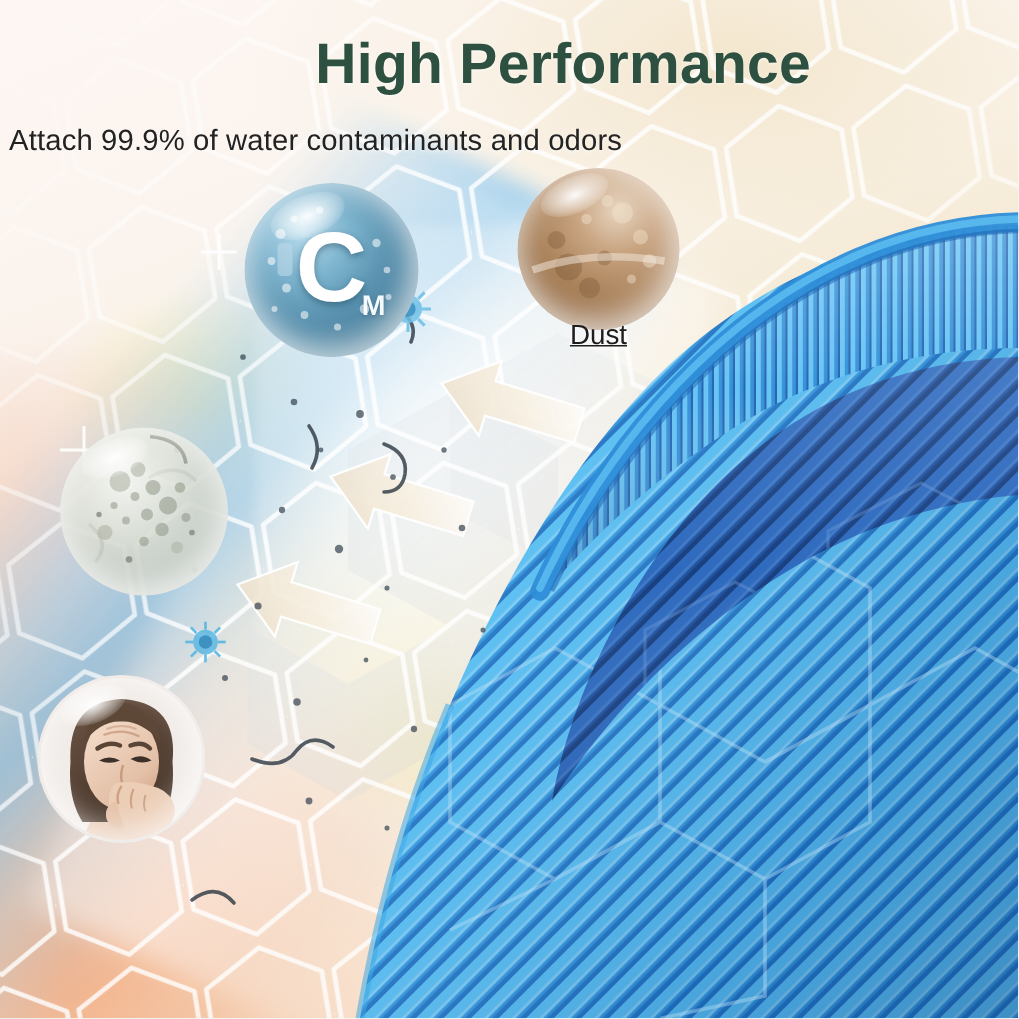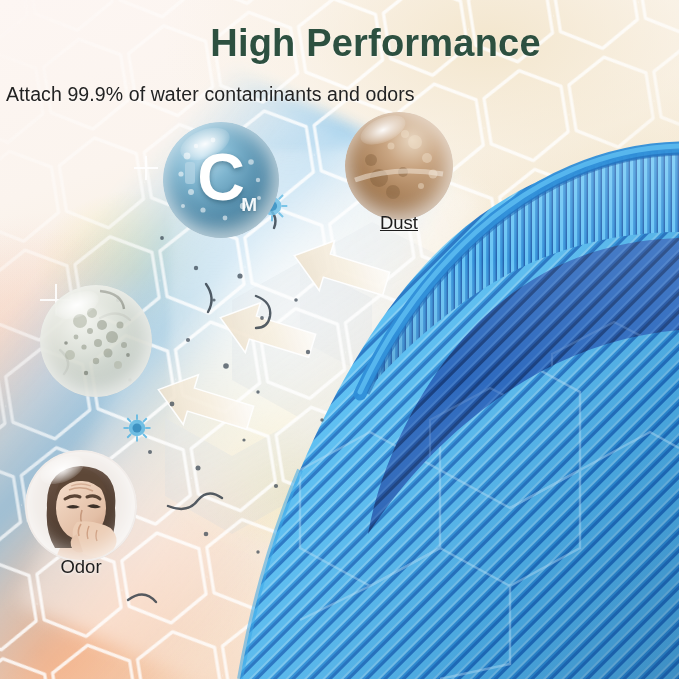--- a/index.html
+++ b/index.html
@@ -510,15 +510,14 @@
         <path d="M72 80 q-2 6 0 11" stroke="#cfa083" stroke-width="1.3" fill="none"></path>
 
         <path d="M52 84 q-8 4 -6 12 q3 8 12 6" fill="#e6c3aa"></path>
 
         <path d="M30 46 q6 -26 26 -28 q20 2 26 26 q-14 -14 -26 -13 q-14 -1 -26 15 Z" fill="#5d4737"></path>
       </g>
     </svg>
     <div class="bub-glass"></div>
     <div class="bub-hl" style="left:14px;top:8px;width:46px;height:24px;transform:rotate(-22deg)"></div>
   </div>
-  <div class="lbl" style="left:31px;top:556px;width:100px;">Odor</div>
 
 </div>
 
 </body></html>

